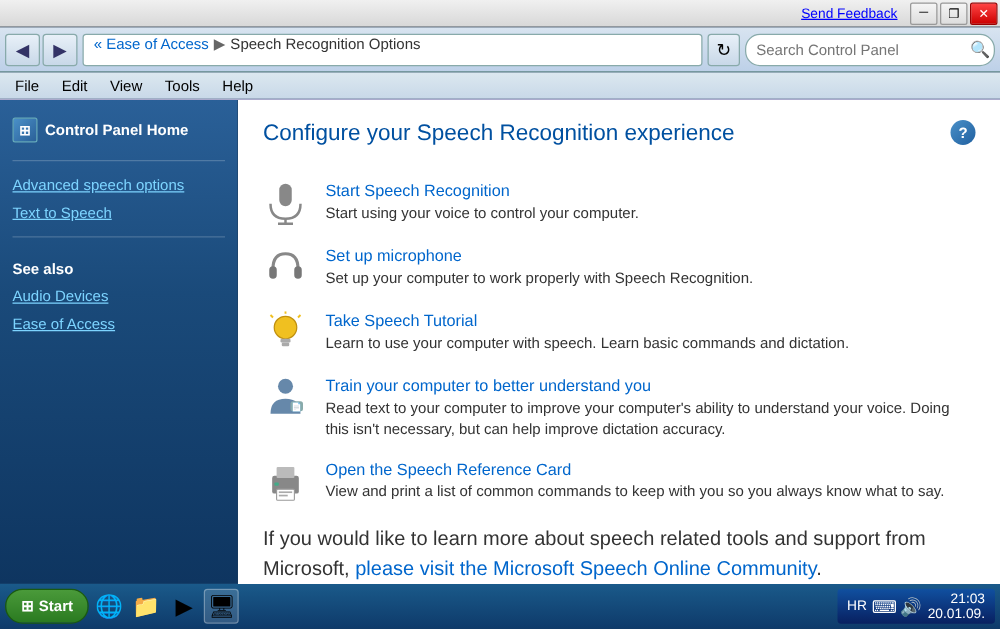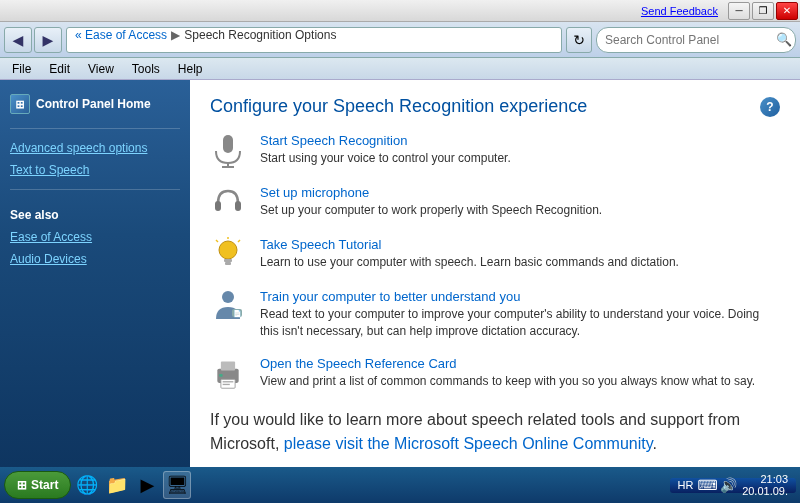--- a/index.html
+++ b/index.html
@@ -139,22 +139,22 @@
     
     .content {
       flex: 1;
       background: white;
       padding: 16px 20px;
       overflow-y: auto;
     }
     .content-header {
       display: flex;
       justify-content: space-between;
-      align-items: flex-end;
-      margin-bottom: 16px;
+      align-items: flex-start;
+      margin-bottom: 28px;
     }
     .content-title {
       font-size: 18px;
       font-weight: 300;
       color: #0050a0;
     }
     .help-icon {
       width: 20px; height: 20px;
       border-radius: 50%;
       background: linear-gradient(135deg, #4a90c8, #2060a0);
@@ -228,21 +228,21 @@
       border-radius: 3px;
     }
     .taskbar-active {
       background: rgba(255,255,255,0.15);
       border: 1px solid rgba(255,255,255,0.3);
     }
     .taskbar-spacer { flex: 1; }
     .taskbar-tray {
       display: flex; align-items: center; gap: 4px;
       background: linear-gradient(to bottom, #1050a0, #082060);
-      height: 15px;
+      height: 28px;
       padding: 0 8px;
       border-radius: 3px;
       color: white;
       font-size: 11px;
     }
     .tray-time { text-align: right; }
     .tray-icons { display: flex; gap: 3px; font-size: 14px; }
   </style>
 </head>
 <body>
@@ -286,22 +286,22 @@
   <div class="sidebar">
     <div class="sidebar-home">
       <div class="sidebar-home-icon">⊞</div>
       <span>Control Panel Home</span>
     </div>
     <div class="sidebar-divider"></div>
     <a class="sidebar-link">Advanced speech options</a>
     <a class="sidebar-link">Text to Speech</a>
     <div class="sidebar-divider"></div>
     <div class="sidebar-section-title">See also</div>
+    <a class="sidebar-link">Audio Devices</a>
     <a class="sidebar-link">Ease of Access</a>
-    <a class="sidebar-link">Audio Devices</a>
   </div>
 
   <div class="content">
     <div class="content-header">
       <h1 class="content-title">Configure your Speech Recognition experience</h1>
       <div class="help-icon">?</div>
     </div>
 
     <div class="option-row">
       <div class="option-icon">

